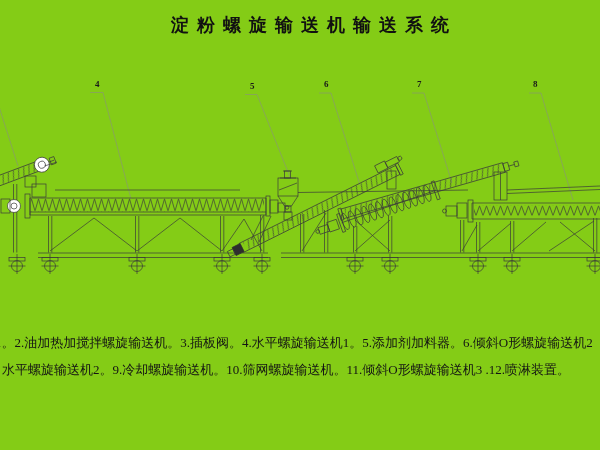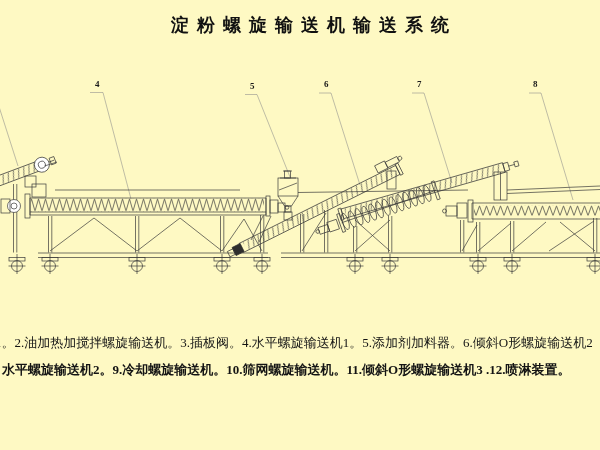--- a/index.html
+++ b/index.html
@@ -1,31 +1,31 @@
 <!DOCTYPE html>
 <html><head>
 <meta charset="utf-8">
 <style>
   html,body{margin:0;padding:0;background:#fff;}
-  #screen{position:relative;width:600px;height:450px;background:#fef9c3;overflow:hidden;
+  #screen{position:relative;width:600px;height:450px;background:#84cc16;overflow:hidden;
           font-family:"Liberation Serif", serif;color:#111;}
   .title{position:absolute;top:13px;left:0;width:600px;text-align:center;
          font-size:18px;font-weight:bold;letter-spacing:8px;transform:translateX(14px);
          white-space:nowrap;color:#111;}
   svg{position:absolute;top:0;left:0;}
   .s{stroke:#3a3a3a;stroke-width:.7;fill:none;}
   .sf{stroke:#3a3a3a;stroke-width:.7;fill:#ffffff;}
   .sd{stroke:#2e2e2e;stroke-width:.7;fill:#2e2e2e;}
   .lead{stroke:#8a8a8a;stroke-width:.55;fill:none;}
   .callout{position:absolute;font-size:9px;font-weight:bold;color:#1a1a1a;
            font-family:"Liberation Serif", serif;}
   .caption{position:absolute;white-space:nowrap;font-size:13px;line-height:1;
            color:#141414;font-family:"Liberation Serif", serif;}
   #cap1{left:-5px;top:336px;}
-  #cap2{left:2px;top:363px;font-weight:bold;}
+  #cap2{left:2px;top:363px;}
 </style>
 </head>
 <body>
 
 <div id="screen">
 
   <div class="title">淀粉螺旋输送机输送系统</div>
 
   <svg width="600" height="450" viewBox="0 0 600 450">
     <defs>

